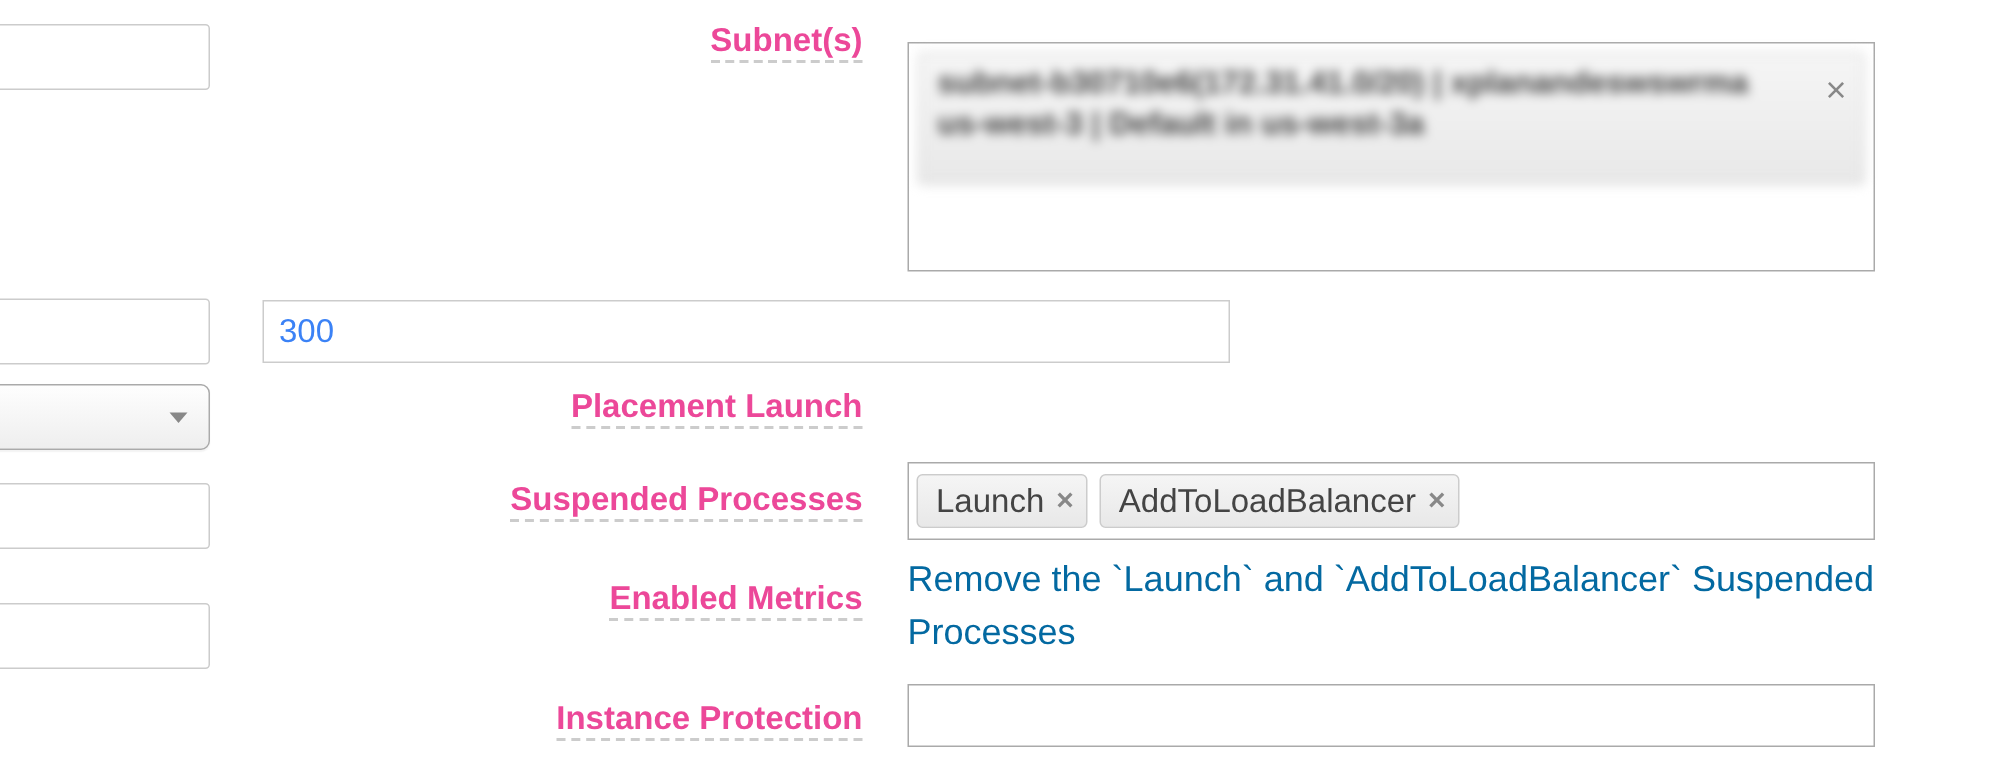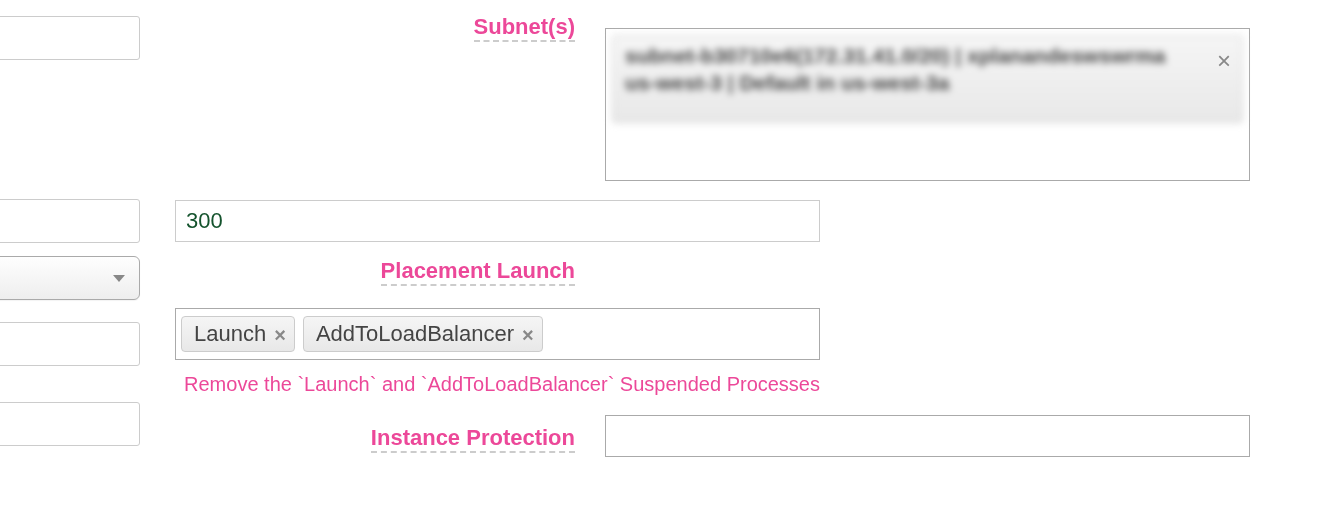--- a/index.html
+++ b/index.html
@@ -104,58 +104,57 @@
       color: #888;
       cursor: pointer;
       filter: none;
     }
     .text-input {
       width: 645px;
       height: 42px;
       border: 1px solid #ccc;
       padding: 6px 10px;
       font-size: 22px;
-      color: #14532d;
+      color: #3b82f6;
       background: #fff;
     }
     .tag-container {
       width: 645px;
       min-height: 52px;
       border: 1px solid #aaa;
       background: #fff;
       padding: 5px;
       display: flex;
       gap: 8px;
       align-items: center;
     }
     .tag {
       display: inline-flex;
-      align-items: flex-end;
+      align-items: center;
       background: linear-gradient(#f5f5f5, #e8e8e8);
       border: 1px solid #ccc;
       border-radius: 4px;
       padding: 4px 8px 4px 12px;
       font-size: 22px;
       color: #444;
     }
     .tag-close {
       margin-left: 8px;
       color: #888;
       font-size: 20px;
       cursor: pointer;
       font-weight: bold;
     }
     .link-text {
-      color: #ec4899;
-      font-size: 20px;
+      color: #0369a1;
+      font-size: 24px;
       line-height: 1.45;
       display: block;
       width: 645px;
       margin-top: 4px;
-      text-align: right;
     }
     .empty-box {
       width: 645px;
       height: 42px;
       border: 1px solid #aaa;
       background: #fff;
     }
   </style>
 </head>
 <body>
@@ -193,35 +192,41 @@
   <div class="row" style="margin-top:8px;">
     <div class="label-cell">
       <span class="label-text">Placement Launch</span>
     </div>
     <div class="value-cell">
       <span></span>
     </div>
   </div>
 
   <div class="row" style="margin-top:24px;">
+    <div class="label-cell" style="padding-top:12px;">
+      <span class="label-text">Suspended Processes</span>
+    </div>
     <div class="value-cell">
       <div class="tag-container">
         <span class="tag">
           <span>Launch</span>
           <span class="tag-close">×</span>
         </span>
         <span class="tag">
           <span>AddToLoadBalancer</span>
           <span class="tag-close">×</span>
         </span>
       </div>
     </div>
   </div>
 
   <div class="row" style="margin-top:2px;">
+    <div class="label-cell" style="padding-top:20px;">
+      <span class="label-text">Enabled Metrics</span>
+    </div>
     <div class="value-cell">
       <a class="link-text">Remove the `Launch` and `AddToLoadBalancer` Suspended Processes</a>
     </div>
   </div>
 
   <div class="row" style="margin-top:16px;">
     <div class="label-cell" style="padding-top:10px;">
       <span class="label-text">Instance Protection</span>
     </div>
     <div class="value-cell">

